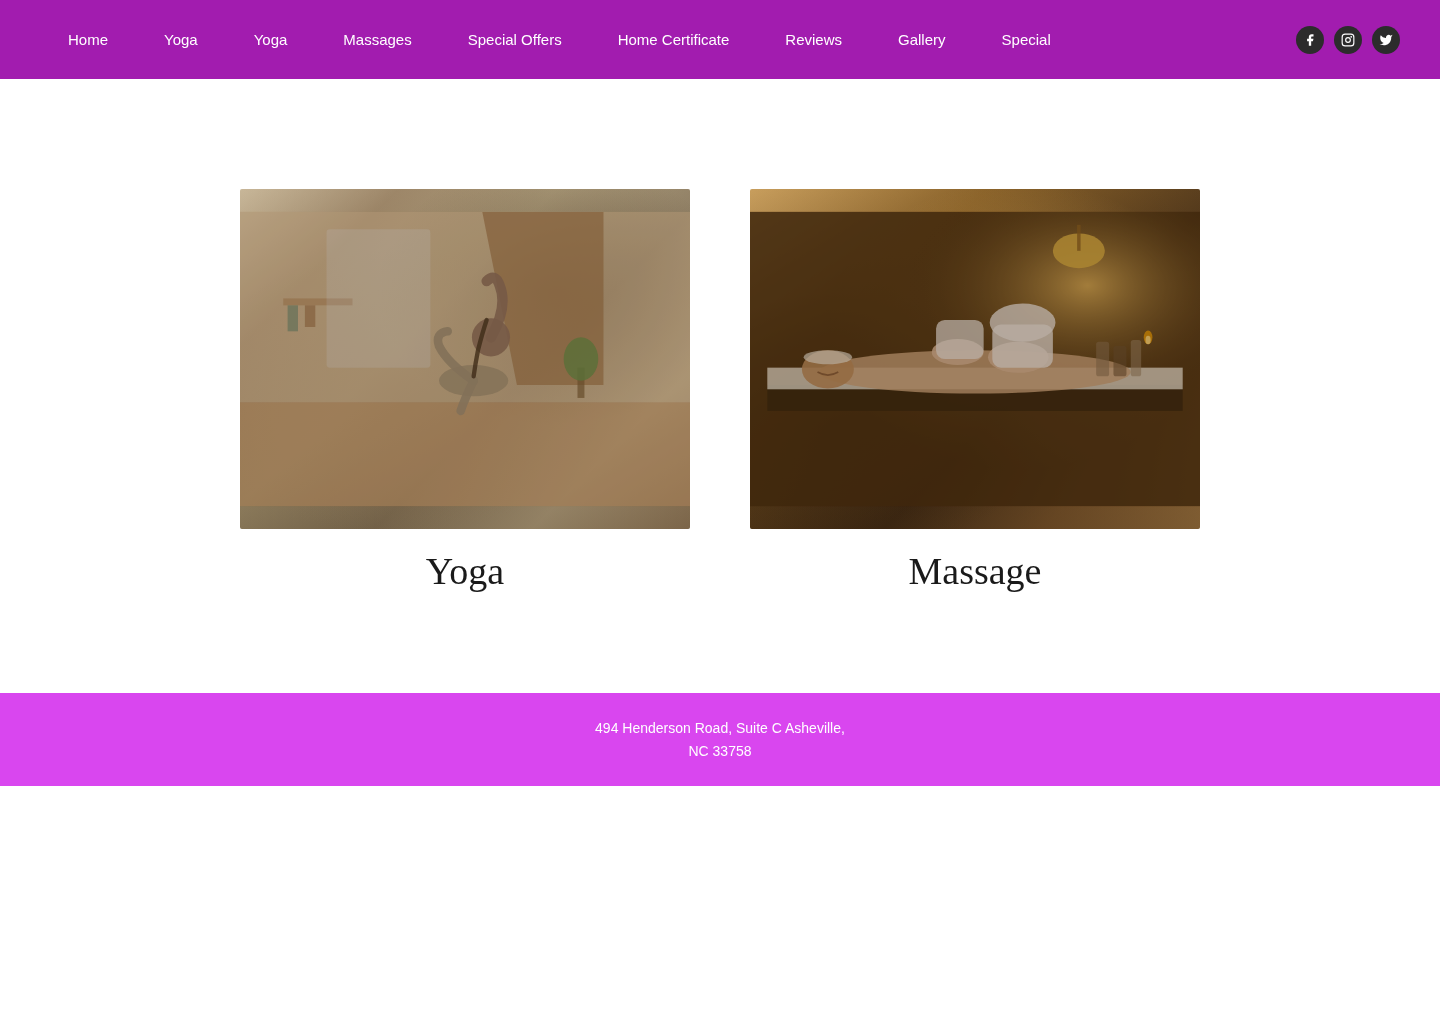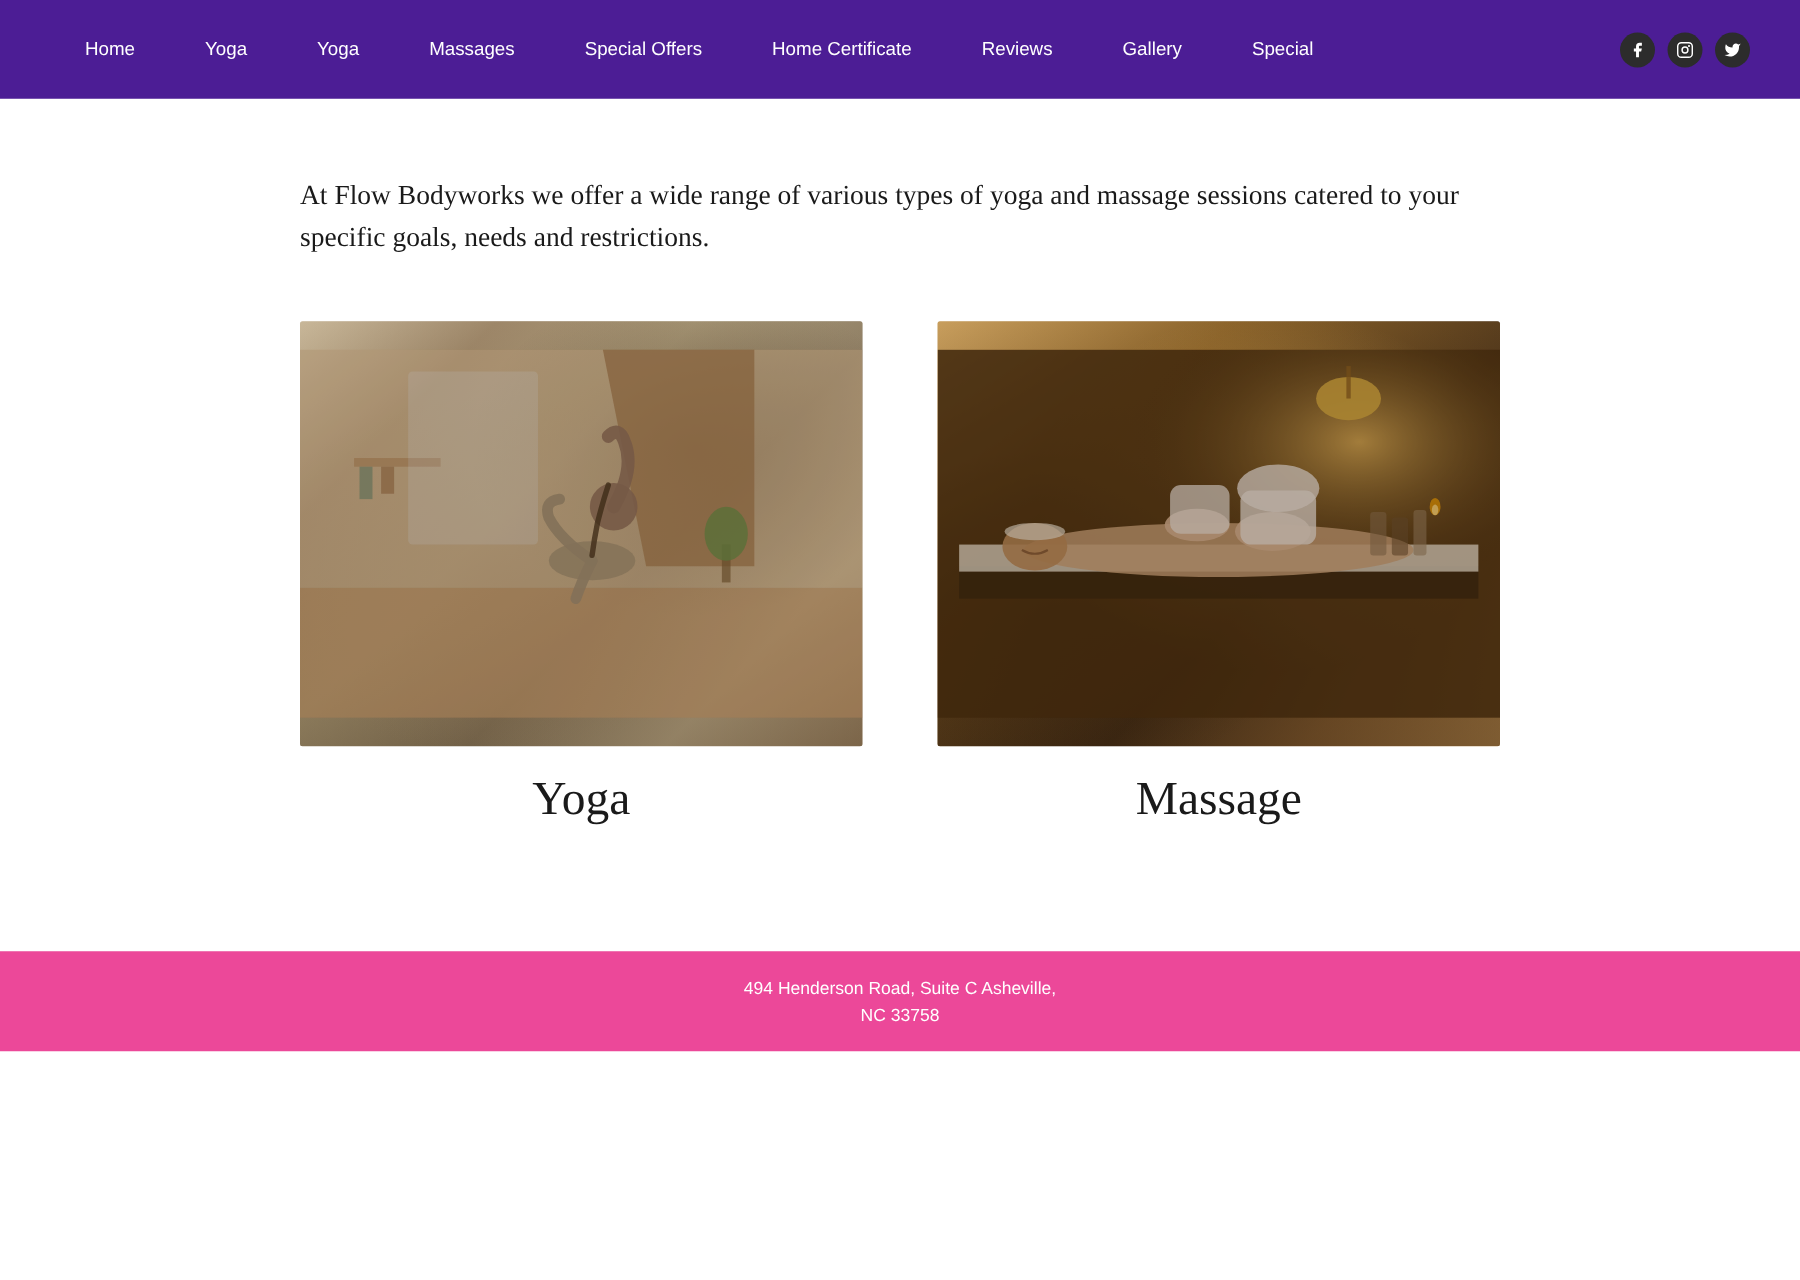--- a/index.html
+++ b/index.html
@@ -10,21 +10,21 @@
 
     body {
       font-family: Georgia, 'Times New Roman', serif;
       background-color: #ffffff;
       width: 1440px;
       min-height: 1024px;
     }
 
     
     nav {
-      background-color: #4c1d95;
+      background-color: #a21caf;
       display: flex;
       align-items: center;
       height: 79px;
       padding: 12px 40px;
     }
 
     .nav-links {
       display: flex;
       align-items: center;
       gap: 0;
@@ -150,22 +150,22 @@
     .image-card-label {
       font-size: 38px;
       font-family: Georgia, serif;
       color: #1a1a1a;
       margin-top: 20px;
       font-weight: normal;
     }
 
     
     footer {
-      background-color: #ec4899;
-      height: 80px;
+      background-color: #d946ef;
+      height: 93px;
       display: flex;
       align-items: center;
       justify-content: center;
       margin-top: 60px;
     }
 
     .footer-text {
       color: #ffffff;
       font-family: Arial, sans-serif;
       font-size: 14px;
@@ -210,21 +210,20 @@
     </a>
     <a class="social-icon">
       <svg class="icon-svg" viewBox="0 0 24 24" xmlns="http://www.w3.org/2000/svg">
         <path d="M23 3a10.9 10.9 0 0 1-3.14 1.53 4.48 4.48 0 0 0-7.86 3v1A10.66 10.66 0 0 1 3 4s-4 9 5 13a11.64 11.64 0 0 1-7 2c9 5 20 0 20-11.5a4.5 4.5 0 0 0-.08-.83A7.72 7.72 0 0 0 23 3z"></path>
       </svg>
     </a>
   </div>
 </nav>
 
 <div class="main-content">
-  <p class="hero-body">At Flow Bodyworks we offer a wide range of various types of yoga and massage sessions catered to your specific goals, needs and restrictions.</p>
 
   <div class="image-grid">
 
     <div class="image-card">
       <div class="image-card-img yoga-img">
 
         <svg width="100%" height="100%" viewBox="0 0 520 340" xmlns="http://www.w3.org/2000/svg" style="position:absolute;inset:0;">
 
           <rect x="0" y="220" width="520" height="120" fill="#a07850" opacity="0.6"></rect>
 

